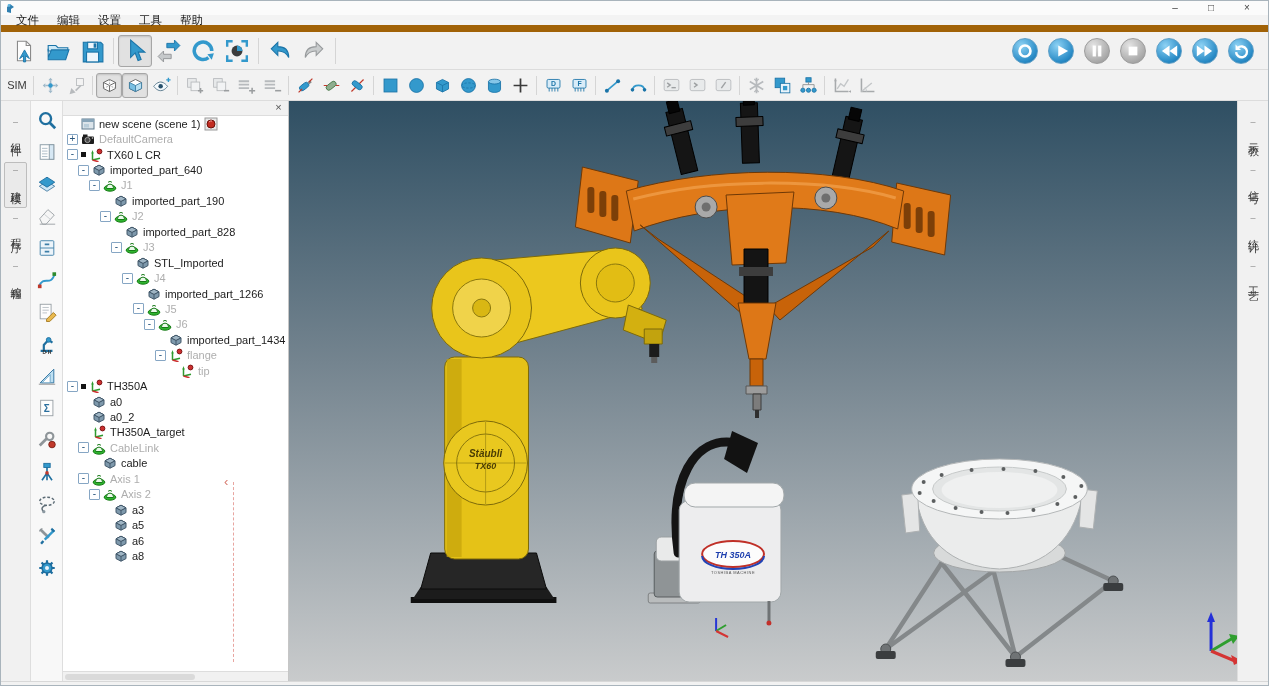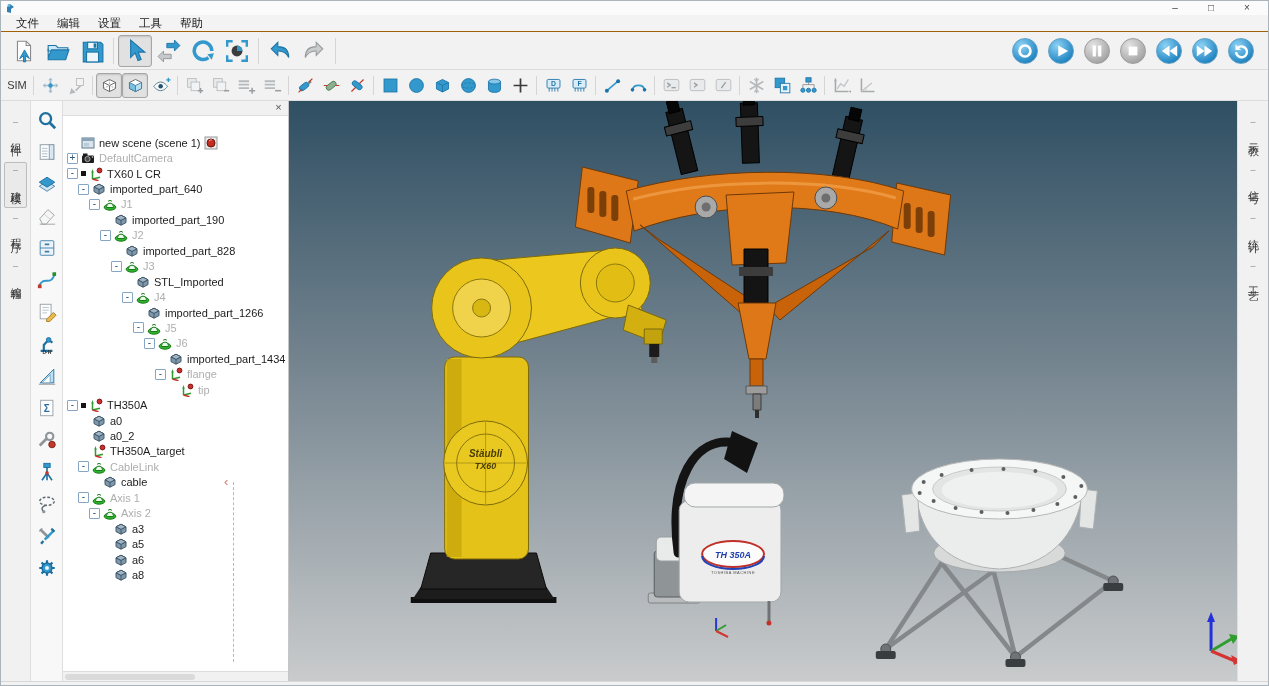--- a/index.html
+++ b/index.html
@@ -3,21 +3,21 @@
 <meta charset="utf-8">
 <style>
 *{box-sizing:border-box;margin:0;padding:0}
 html,body{background:#e8e8e8}
 body{font-family:"Liberation Sans",sans-serif}
 .app{width:1269px;height:686px;background:#f5f5f6;position:relative;overflow:hidden;border:1px solid #a9b4bc}
 .titlebar{height:14px;display:flex;align-items:center;padding:0 4px;background:#fbfbfb}
 .appicon{display:flex}
 .wincontrols{margin-left:auto;display:flex;gap:22px;color:#444;font-size:10px;line-height:12px;padding-right:10px}
 .winbtn{width:14px;text-align:center;cursor:default}
-.menubar{height:17px;display:flex;align-items:center;padding-left:6px;background:#f3f3f3;border-bottom:1px solid #a16207;font-size:11.5px;color:#1d1d1d}
+.menubar{height:17px;display:flex;align-items:center;padding-left:6px;background:#f3f3f3;border-bottom:7px solid #a16207;font-size:11.5px;color:#1d1d1d}
 .menu-item{padding:1px 9px}
 .toolbar{display:flex;align-items:center;background:#f2f2f2;border-bottom:1px solid #dcdcdc}
 .toolbar.main{height:38px;padding:0 6px}
 .toolbar.sim{height:31px;padding:0 3px}
 button{font:inherit;background:none;border:none}
 .tbbtn{border:1px solid transparent;border-radius:3px;display:inline-flex;align-items:center;justify-content:center;width:34px;height:32px}
 .toolbar.sim .tbbtn{width:26px;height:25px}
 .tbbtn.pressed{background:#e1e1e1;border-color:#a6a6a6;box-shadow:inset 0 1px 2px rgba(0,0,0,.14)}
 .sep{width:1px;height:26px;background:#d5d5d5;margin:0 4px;flex:none}
 .toolbar.sim .sep{height:19px;margin:0 3px}
@@ -33,21 +33,21 @@
 .side-tabs.right{width:31px;border-left:1px solid #dedede}
 .vtab{display:flex;flex-direction:column;align-items:center;gap:9px;padding:5px 3px;margin:1px 0;border:1px solid transparent}
 .vtab.selected{border-color:#bdbdbd;background:#eaeaea;border-radius:2px}
 .dash{color:#8f8f8f;font-size:9px;line-height:5px}
 .vlabel{writing-mode:vertical-rl;text-orientation:upright;letter-spacing:3px}
 .icon-col{width:32px;background:#f8f8f8;border-right:1px solid #dedede;display:flex;flex-direction:column;align-items:center;padding-top:7px;gap:8px;flex:none}
 .icbtn{width:26px;height:24px;display:flex;align-items:center;justify-content:center;border:1px solid transparent;border-radius:3px}
 .tree-panel{width:226px;background:#fff;border-right:1px solid #c6c6c6;display:flex;flex-direction:column;position:relative;flex:none}
 .tree-head{height:15px;background:#f1f1f1;border-bottom:1px solid #ddd;display:flex;justify-content:flex-end;align-items:center;padding-right:3px}
 .closex{font-size:11px;color:#555;width:13px;height:12px;line-height:11px;text-align:center}
-.tree-body{flex:1;overflow:hidden;padding-top:19px;position:relative;font-size:11px}
+.tree-body{flex:1;overflow:hidden;padding-top:0;position:relative;font-size:11px}
 .trow{height:15.45px;display:flex;align-items:center;white-space:nowrap;padding-left:4px}
 .tindent{flex:none}
 .exp{flex:none;width:11px;height:11px;border:1px solid #86a6c4;background:#fff;color:#2a567e;font-size:10px;line-height:8px;text-align:center;margin-right:3px;border-radius:1px}
 .exp.none{visibility:hidden}
 .mark{flex:none;width:5px;height:5px;background:#141414;margin-right:3px}
 .ticon{flex:none;width:14px;height:14px;margin-right:4px}
 .tlabel{color:#1c1c1c}
 .trow.gray .tlabel{color:#aeaeae}
 .tbadge{margin-left:auto;margin-right:70px;width:14px;height:14px;flex:none}
 .red-dash{position:absolute;left:170px;top:366px;height:180px;border-left:1px dashed #e8a5a0;width:0;z-index:2}

